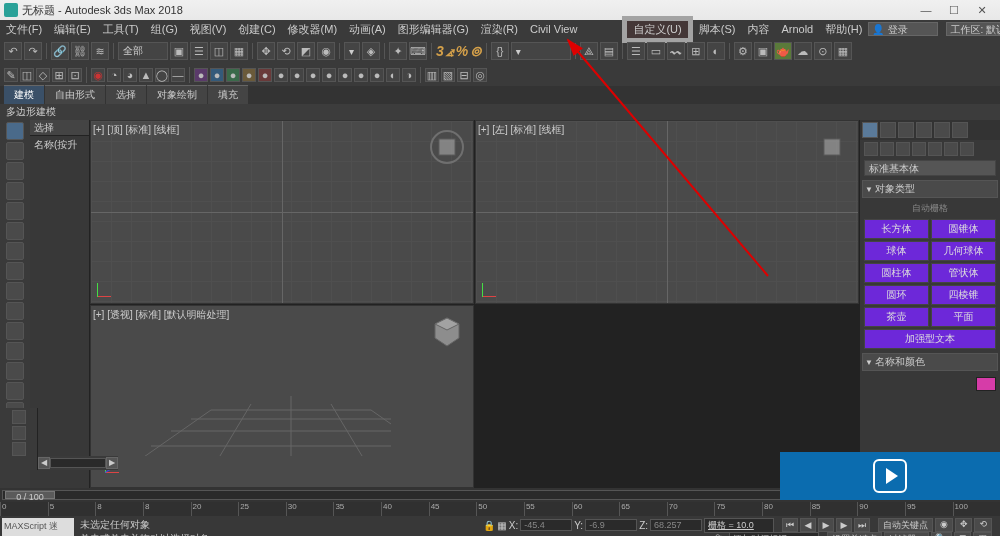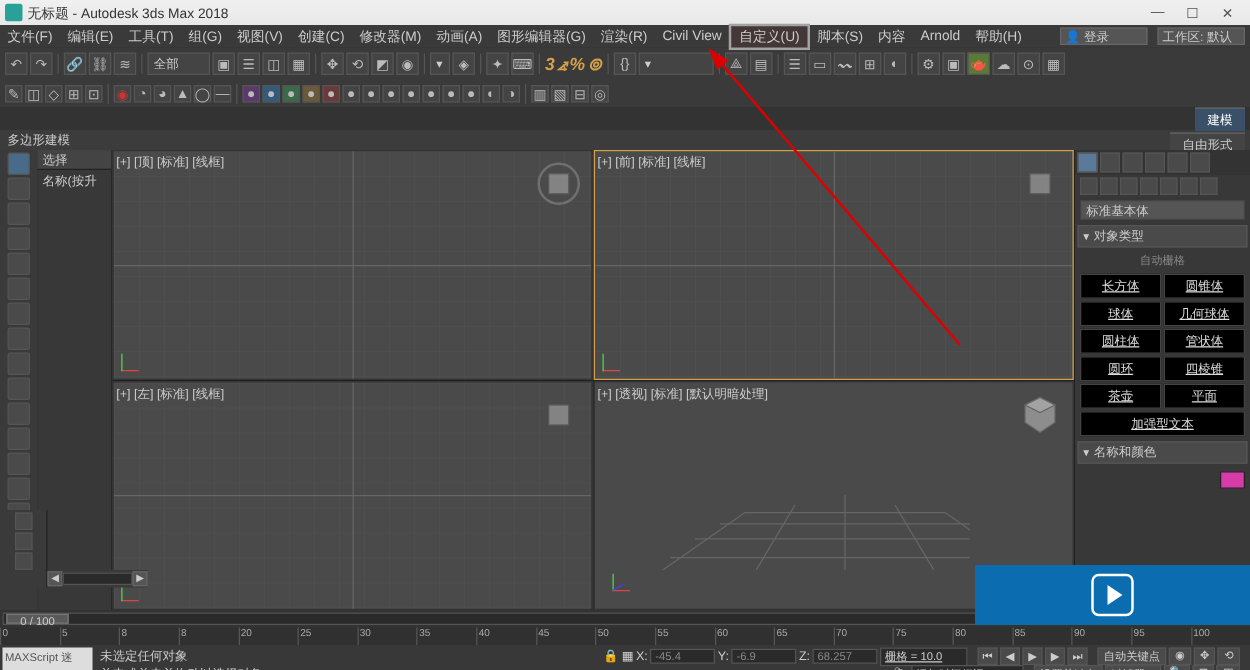--- a/index.html
+++ b/index.html
@@ -7,37 +7,37 @@
 
 
 .titlebar { height: 20px; background: linear-gradient(#f0f0f0,#e8e8e8); display: flex; align-items: center; padding: 0 4px; color: #333; font-size: 11px; }
 .titlebar .logo { width: 14px; height: 14px; background: #2aa198; border-radius: 2px; margin-right: 4px; }
 .titlebar .spacer { flex: 1; }
 .winbtn { width: 28px; height: 16px; display: flex; align-items: center; justify-content: center; color: #555; cursor: pointer; }
 
 
 .menubar { height: 18px; background: #3a3a3a; display: flex; align-items: center; font-size: 11px; }
 .menuitem { padding: 1px 6px; color: #ccc; white-space: nowrap; }
-.menuitem.highlight { border: 2px solid #a3a3a3; background: rgba(255,0,0,0.05); }
+.menuitem.highlight { border: 5px solid #a3a3a3; background: rgba(255,0,0,0.05); margin-left: 39px; }
 .menubar .right { margin-left: auto; display: flex; align-items: center; padding-right: 4px; }
 .search-box { background: #555; height: 14px; width: 70px; border: 1px solid #666; padding: 0 3px; color: #ccc; font-size: 10px; }
 .workspace-label { background: #555; height: 14px; width: 70px; border: 1px solid #666; padding: 0 3px; font-size: 10px; margin-left: 8px; }
 
 
 .toolbar { background: #3a3a3a; display: flex; align-items: center; padding: 2px 4px; gap: 2px; flex-wrap: nowrap; overflow: hidden; }
 .toolbar.row1 { height: 26px; }
 .toolbar.row2 { height: 22px; }
 .tbtn { width: 18px; height: 18px; background: #444; border: 1px solid #555; display: flex; align-items: center; justify-content: center; font-size: 11px; color: #bbb; cursor: pointer; }
 .tbtn.sm { width: 14px; height: 14px; }
 .tsep { width: 1px; height: 16px; background: #555; margin: 0 2px; }
 .tdrop { background: #444; border: 1px solid #555; height: 18px; padding: 0 4px; font-size: 10px; display: flex; align-items: center; color: #ccc; }
 .goldtxt { color: #d4a04a; font-size: 14px; font-style: italic; font-weight: bold; }
 
 
-.ribbon-tabs { height: 18px; background: #333; display: flex; align-items: flex-end; padding: 0 4px; gap: 1px; font-size: 10px; flex-direction: column; }
+.ribbon-tabs { height: 18px; background: #333; display: flex; align-items: flex-end; padding: 0 4px; gap: 1px; font-size: 10px; }
 .ribbon-tab { padding: 2px 10px 2px 10px; background: #444; color: #ccc; border-top: 1px solid #666; }
 .ribbon-tab.first { background: #3a5068; color: #fff; }
 .ribbon-sub { height: 16px; background: #3c3c3c; font-size: 10px; color: #ccc; padding: 1px 6px; }
 
 
 .main { display: flex; height: 368px; }
 
 
 .left-toolbar { width: 30px; background: #3a3a3a; display: flex; flex-direction: column; align-items: center; padding: 2px 0; gap: 2px; }
 .lbtn { width: 18px; height: 18px; background: #4a4a4a; border: 1px solid #555; border-radius: 2px; }
@@ -68,21 +68,21 @@
 .cp-tabs { display: flex; flex-wrap: wrap; padding: 2px; gap: 2px; background: #333; }
 .cp-tab { width: 16px; height: 16px; background: #4a4a4a; border: 1px solid #555; }
 .cp-tab.active { background: #5a7a9a; }
 .cp-subtabs { display: flex; padding: 2px 4px; gap: 2px; }
 .cp-subbtn { width: 14px; height: 14px; background: #4a4a4a; border: 1px solid #555; }
 .cp-drop { margin: 2px 4px; height: 16px; background: #555; border: 1px solid #444; font-size: 10px; padding: 1px 4px; }
 .cp-rollout-hdr { background: #4a4a4a; border: 1px solid #555; margin: 2px 2px; padding: 1px 2px; font-size: 10px; display: flex; align-items: center; gap: 2px; }
 .cp-rollout-hdr .tri { font-size: 8px; }
 .cp-autogrid { text-align: center; font-size: 9px; color: #888; padding: 2px; }
 .obj-grid { display: grid; grid-template-columns: 1fr 1fr; gap: 2px; padding: 2px 4px; }
-.obj-btn { background: #000000; border: 1px solid #444; font-size: 10px; text-align: center; padding: 2px 0; color: #ddd; text-decoration: underline; }
+.obj-btn { background: #6d28d9; border: 1px solid #444; font-size: 10px; text-align: center; padding: 2px 0; color: #ddd; }
 .color-row { display: flex; padding: 4px; align-items: center; justify-content: flex-end; }
 .color-swatch { width: 20px; height: 14px; background: #d63ca8; border: 1px solid #222; }
 
 
 .arrow-svg { position: absolute; top: 36px; left: 468px; width: 310px; height: 250px; pointer-events: none; z-index: 50; }
 
 
 .bottom { height: 66px; background: #333; display: flex; flex-direction: column; }
 .timeslide-row { height: 14px; display: flex; align-items: center; }
 .timeslide-row .slider-track { flex: 1; height: 10px; background: #2a2a2a; border: 1px solid #555; margin: 0 2px; position: relative; }
@@ -270,31 +270,20 @@
     <div class="hdr">选择</div>
     <div class="sort">名称(按升</div>
   </div>
 
   <div class="viewports">
     <div class="viewport grid-bg">
       <div class="vline"></div>
       <div class="vp-label">[+] [顶] [标准] [线框]</div>
       <svg class="vp-cube">
           <circle cx="18" cy="18" r="16" fill="none" stroke="#888" stroke-width="2"></circle>
-          <rect x="10" y="10" width="16" height="16" fill="#aaa" stroke="#666"></rect>
-        </svg>
-      <div class="vp-axis">
-          <div class="x"></div>
-          <div class="y"></div>
-        </div>
-    </div>
-    <div class="viewport grid-bg active">
-      <div class="vline"></div>
-      <div class="vp-label">[+] [前] [标准] [线框]</div>
-      <svg class="vp-cube">
           <rect x="10" y="10" width="16" height="16" fill="#aaa" stroke="#666"></rect>
         </svg>
       <div class="vp-axis">
           <div class="x"></div>
           <div class="y"></div>
         </div>
     </div>
     <div class="viewport grid-bg">
       <div class="vline"></div>
       <div class="vp-label">[+] [左] [标准] [线框]</div>

